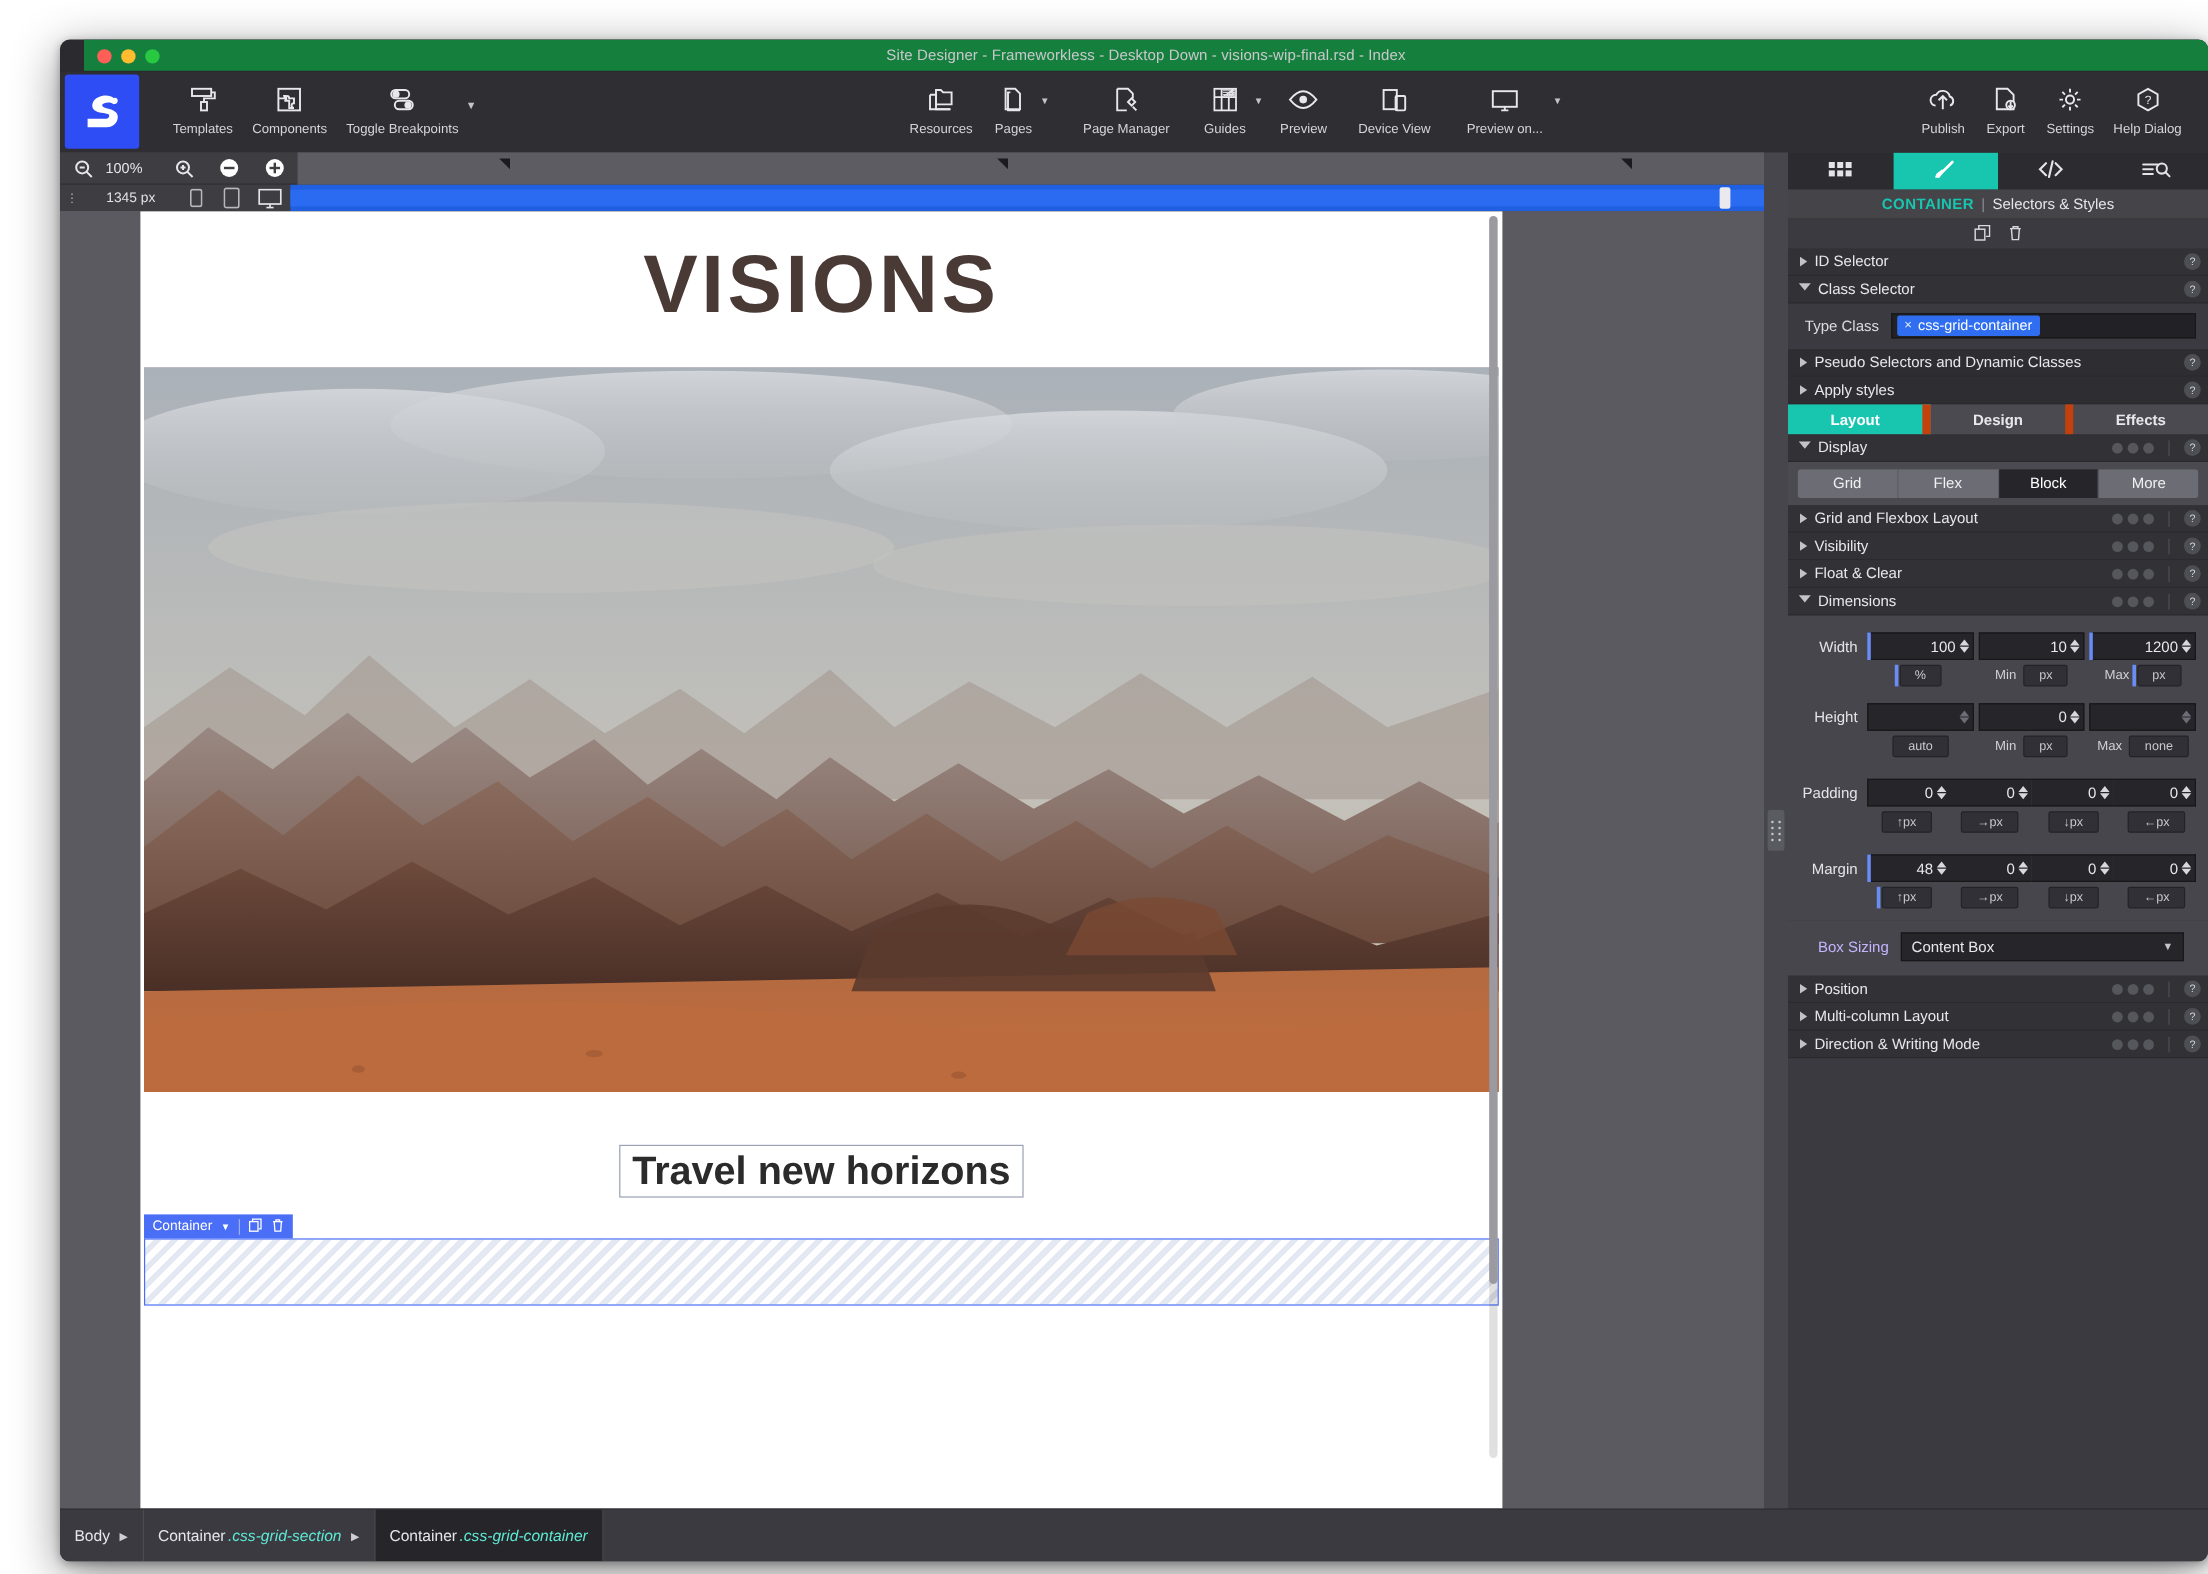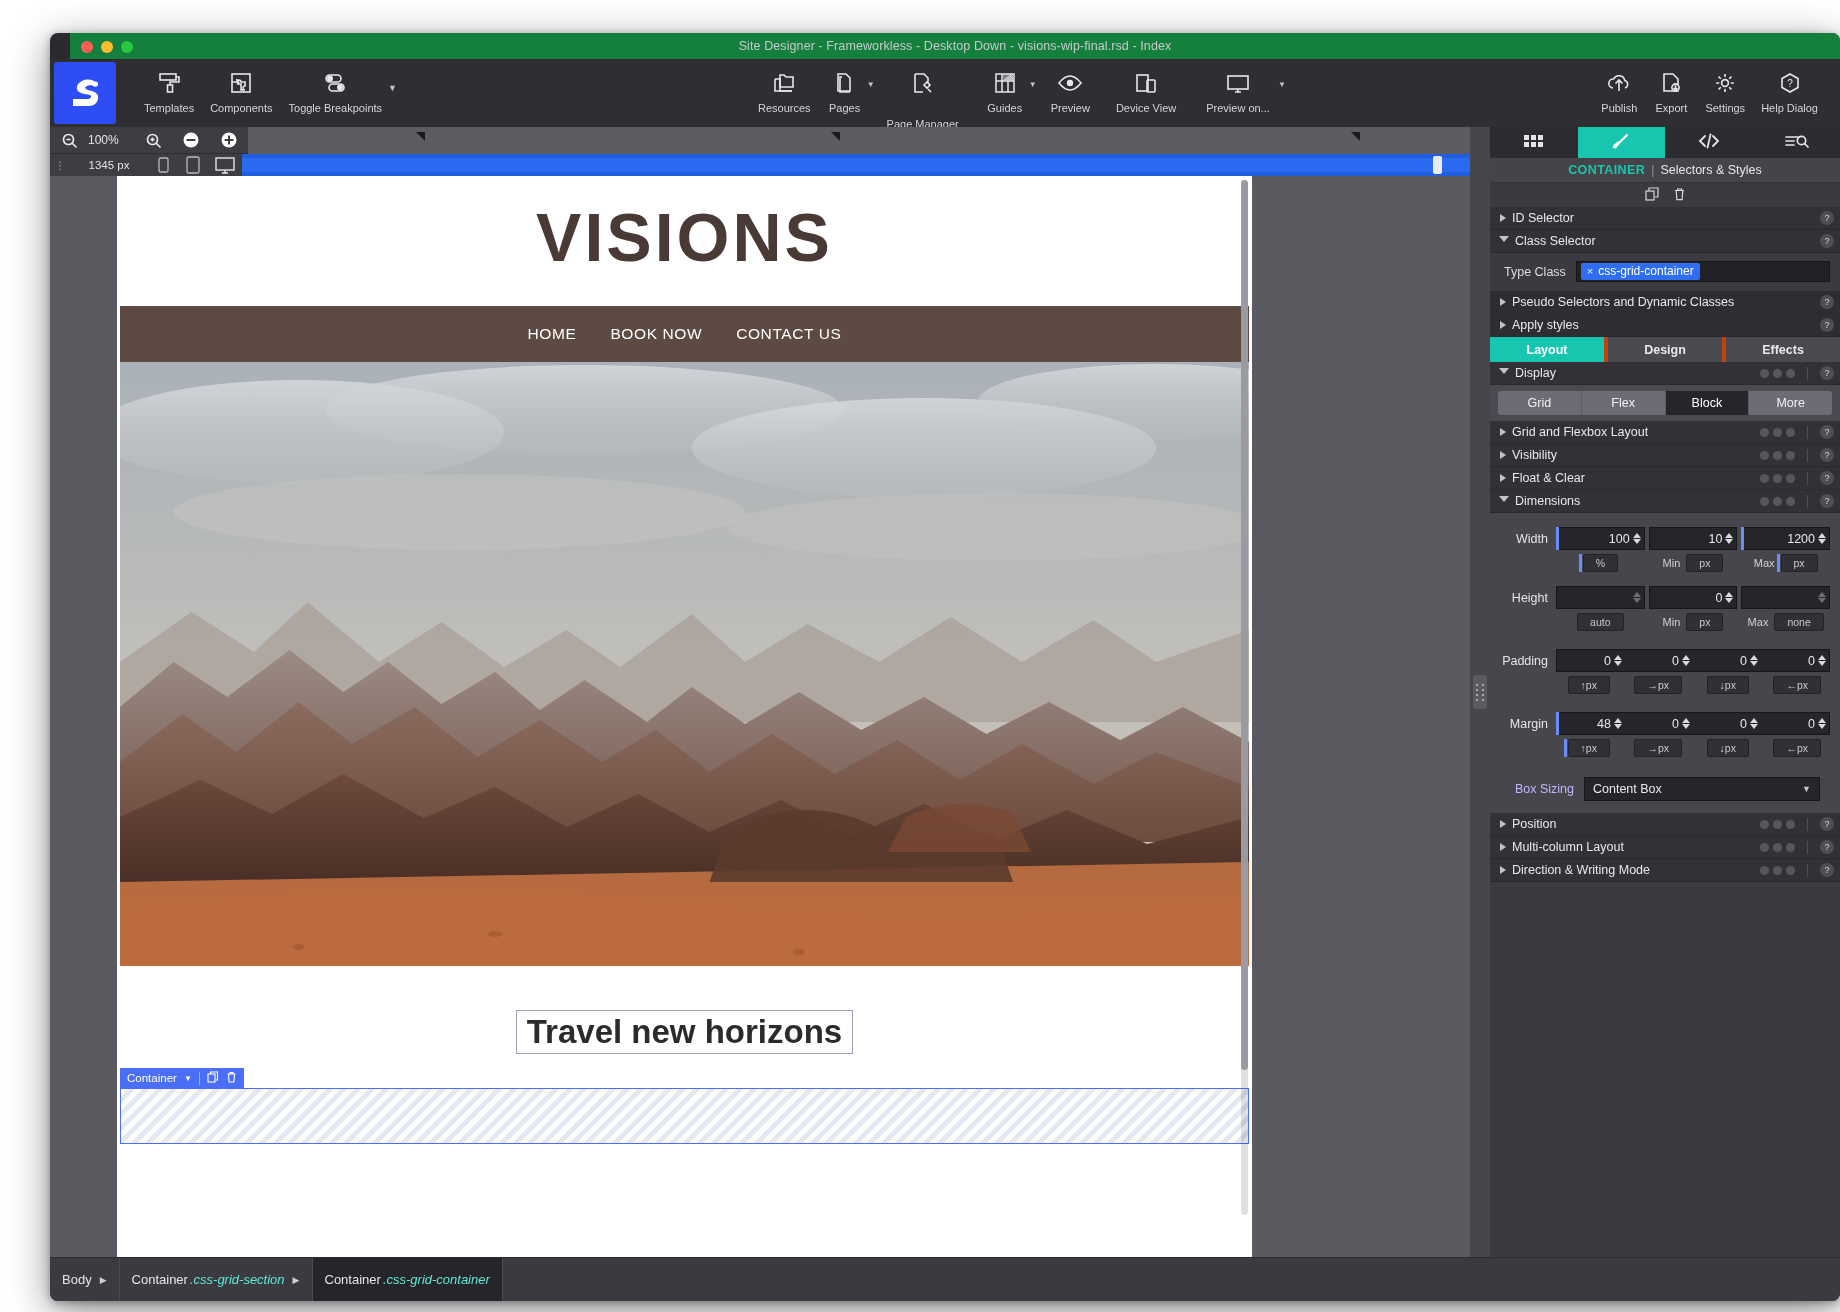--- a/index.html
+++ b/index.html
@@ -230,21 +230,21 @@
   .tag {
     background: #2f6ef0; color: #fff; font-size: 12px; padding: 1px 6px 2px;
     display: flex; align-items: center; gap: 5px; border-radius: 2px;
   }
   .tag .x { font-size: 11px; opacity: .9; }
 
   .tabs3 { display: flex; height: 25px; flex: 0 0 25px; }
   .tab3 {
     flex: 1; display: flex; align-items: center; justify-content: center;
     background: #4a4a50; color: #e8e8ec; font-weight: bold; font-size: 12.5px;
-    border-right: 4px solid #c2410c;
+    border-right: 7px solid #c2410c;
   }
   .tab3:last-child { border-right: none; }
   .tab3.active { background: #18c6b0; color: #fff; }
 
   .seg-wrap { background: #4a4a50; padding: 6px 8px; }
   .seg { display: flex; height: 24px; border-radius: 3px; overflow: hidden; }
   .seg div {
     flex: 1; display: flex; align-items: center; justify-content: center;
     background: #6c6c74; color: #f0f0f4; font-size: 12.5px;
     border-right: 1px solid #5c5c64;
@@ -386,21 +386,21 @@
       <div class="tool">
         <span class="ic">
           <svg width="22" height="24" viewBox="0 0 22 24" fill="none" stroke="#e8e8ec" stroke-width="1.6">
             <path d="M4 3h8l4 4v13H4z"></path>
               <path d="M8 6H6v15h10"></path>
           </svg>
         </span>
         <span class="lb">Pages</span>
         <span class="caret-inline" style="position:absolute;right:-4px;top:14px;">▼</span>
       </div>
-      <div class="tool" style="margin-left:8px;gap:16px;">
+      <div class="tool" style="margin-left:24px;">
         <span class="ic">
           <svg width="26" height="24" viewBox="0 0 26 24" fill="none" stroke="#e8e8ec" stroke-width="1.6">
             <path d="M5 3h9l4 4v4"></path>
               <path d="M5 3v18h8"></path>
             <path d="M14 14l3-3 3 3-3 3z"></path>
               <path d="M18 18l3 3"></path>
           </svg>
         </span>
         <span class="lb">Page Manager</span>
       </div>
@@ -549,25 +549,20 @@
           <div class="inner"></div>
           <div class="bp-handle"></div>
         </div>
       </div>
 
       <div class="canvas-wrap">
         <div class="page">
 
           <div class="hero-title">VISIONS</div>
 
-          <div class="navbar">
-            <a href="#">HOME</a>
-            <a href="#">BOOK NOW</a>
-            <a href="#">CONTACT US</a>
-          </div>
 
           <div class="hero-img">
             <svg viewBox="0 0 1264 604" preserveAspectRatio="none">
               <defs>
                 <linearGradient id="sky" x1="0" y1="0" x2="0" y2="1">
                   <stop offset="0" stop-color="#aab1b8"></stop>
                     <stop offset="0.55" stop-color="#c2c0ba"></stop>
                     <stop offset="1" stop-color="#cdc2b2"></stop>
                 </linearGradient>
                 <linearGradient id="m1" x1="0" y1="0" x2="0" y2="1">

